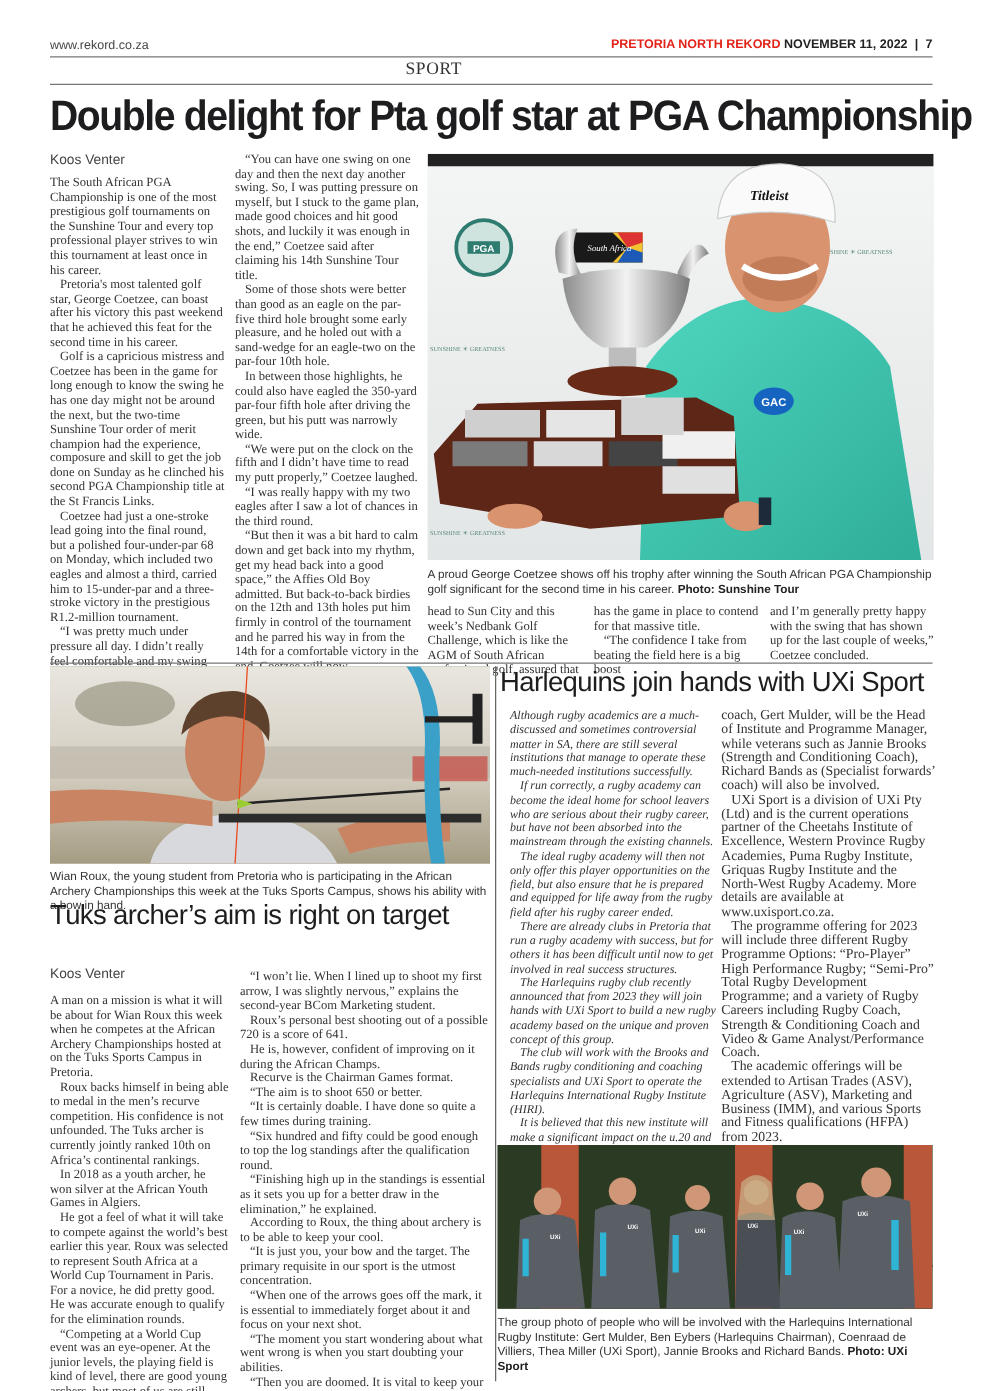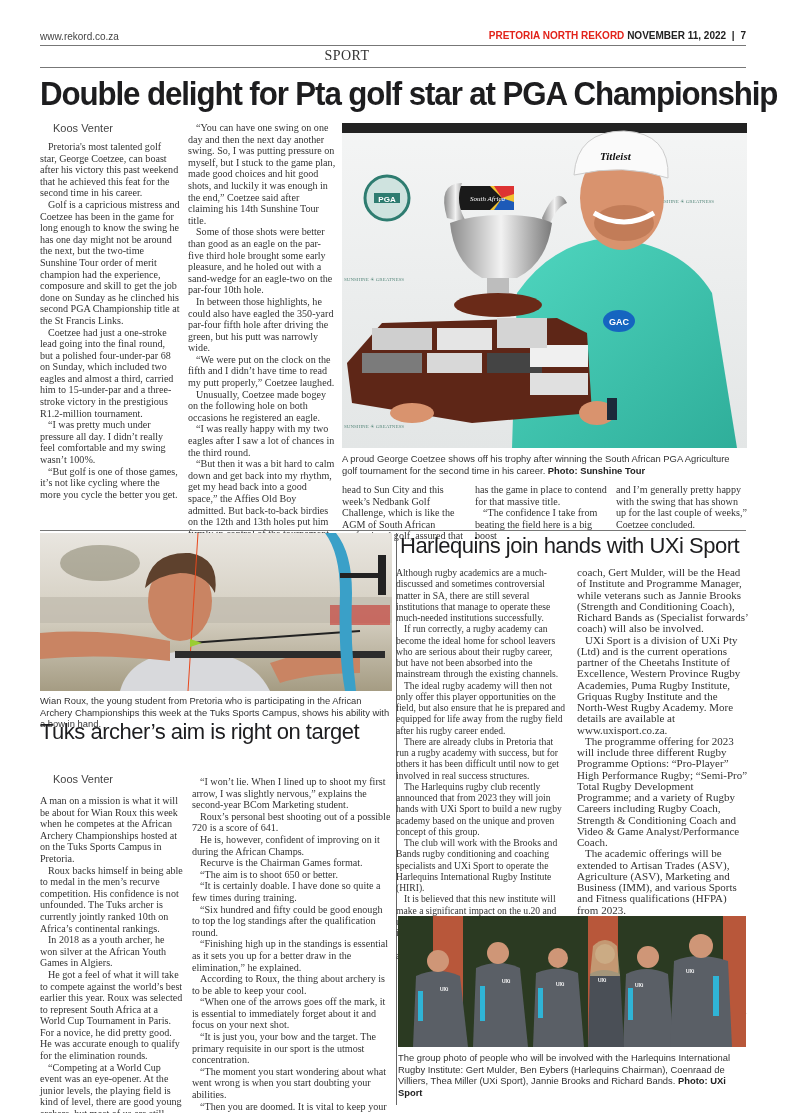--- a/index.html
+++ b/index.html
@@ -5,21 +5,21 @@
   * { box-sizing: border-box; margin: 0; padding: 0; }
   html, body { width: 786px; height: 1113px; background: #fff; overflow: hidden; }
   body { position: relative; font-family: "Liberation Serif", serif; color: #222; }
   .abs { position: absolute; }
   .masthead-left { left: 40px; top: 31px; font: 10px "Liberation Sans", sans-serif; color: #444; }
   .masthead-right { right: 40px; top: 30px; font: bold 10px "Liberation Sans", sans-serif; color: #222; }
   .masthead-right .pub { color: #e2231a; }
   .rule { background: #777; height: 1px; left: 40px; width: 706px; }
   .section { left: 0; width: 694px; top: 48px; text-align: center; font: 14px "Liberation Serif", serif; letter-spacing: 0.5px; color: #333; }
   .headline-main { left: 40px; top: 74px; width: 710px; font: bold 34px "Liberation Sans Narrow", "Liberation Sans", sans-serif; letter-spacing: -1.2px; color: #1d1d1f; transform: scaleX(0.92); transform-origin: left; white-space: nowrap; }
-  .byline { font: 11px "Liberation Sans", sans-serif; color: #444; margin-left: 13px; }
+  .byline { font: 11px "Liberation Sans", sans-serif; color: #444; }
   .col { font-size: 10.1px; line-height: 11.6px; color: #333; text-align: left; }
   .col p { text-indent: 8px; }
   .col p.first { text-indent: 0; }
   .caption { font: 9.4px/11.5px "Liberation Sans", sans-serif; color: #333; }
   .caption b { color: #222; }
   .photo { overflow: hidden; }
   .vrule { background: #666; width: 1px; }
   .h2-light { font: 22px "Liberation Sans", sans-serif; color: #1d1d1f; letter-spacing: -0.5px; white-space: nowrap; }
 </style>
 </head>
@@ -34,33 +34,33 @@
 </div>
 <div class="abs rule" style="top:45px;"></div>
 <div class="abs section">SPORT</div>
 <div class="abs rule" style="top:67px;"></div>
 
 <h1 class="abs headline-main">Double delight for Pta golf star at PGA Championship</h1>
 
 <div class="abs byline" style="left:40px; top:122px;">Koos Venter</div>
 
 <div class="abs col" style="left:40px; top:141px; width:140px;">
+  <p class="first">The South African PGA Championship is one of the most prestigious golf tournaments on the Sunshine Tour and every top professional player strives to win this tournament at least once in his career.</p>
   <p>Pretoria's most talented golf star, George Coetzee, can boast after his victory this past weekend that he achieved this feat for the second time in his career.</p>
   <p>Golf is a capricious mistress and Coetzee has been in the game for long enough to know the swing he has one day might not be around the next, but the two-time Sunshine Tour order of merit champion had the experience, composure and skill to get the job done on Sunday as he clinched his second PGA Championship title at the St Francis Links.</p>
-  <p>Coetzee had just a one-stroke lead going into the final round, but a polished four-under-par 68 on Sunday, which included two eagles and almost a third, carried him to 15-under-par and a three-stroke victory in the prestigious R1.2-million tournament.</p>
+  <p>Coetzee had just a one-stroke lead going into the final round, but a polished four-under-par 68 on Monday, which included two eagles and almost a third, carried him to 15-under-par and a three-stroke victory in the prestigious R1.2-million tournament.</p>
   <p>“I was pretty much under pressure all day. I didn’t really feel comfortable and my swing wasn’t 100%.</p>
   <p>“But golf is one of those games, it’s not like cycling where the more you cycle the better you get.</p>
 </div>
 
 <div class="abs col" style="left:188px; top:122px; width:148px;">
   <p>“You can have one swing on one day and then the next day another swing. So, I was putting pressure on myself, but I stuck to the game plan, made good choices and hit good shots, and luckily it was enough in the end,” Coetzee said after claiming his 14th Sunshine Tour title.</p>
   <p>Some of those shots were better than good as an eagle on the par-five third hole brought some early pleasure, and he holed out with a sand-wedge for an eagle-two on the par-four 10th hole.</p>
   <p>In between those highlights, he could also have eagled the 350-yard par-four fifth hole after driving the green, but his putt was narrowly wide.</p>
   <p>“We were put on the clock on the fifth and I didn’t have time to read my putt properly,” Coetzee laughed.</p>
-  <p>Unusually, Coetzee made bogey on the following hole on both occasions he registered an eagle.</p>
   <p>“I was really happy with my two eagles after I saw a lot of chances in the third round.</p>
   <p>“But then it was a bit hard to calm down and get back into my rhythm, get my head back into a good space,” the Affies Old Boy admitted. But back-to-back birdies on the 12th and 13th holes put him firmly in control of the tournament and he parred his way in from the 14th for a comfortable victory in the end. Coetzee will now</p>
 </div>
 
 <div class="abs photo" style="left:342px; top:123px; width:405px; height:325px; background:#eef0f0;">
   <svg width="405" height="325" viewBox="0 0 405 325">
     <defs>
       <linearGradient id="bg" x1="0" y1="0" x2="0" y2="1">
           <stop offset="0" stop-color="#f4f5f5"></stop>
           <stop offset="1" stop-color="#e3e6e6"></stop>
@@ -120,21 +120,21 @@
     <rect x="188" y="250" width="58" height="22" fill="#e0e0e0"></rect>
     <rect x="155" y="195" width="50" height="30" fill="#d4d4d4"></rect>
 
     <ellipse cx="70" cy="290" rx="22" ry="10" fill="#d9936e"></ellipse>
     <ellipse cx="255" cy="290" rx="18" ry="12" fill="#d9936e"></ellipse>
     <rect x="265" y="275" width="10" height="22" fill="#1c2a3a"></rect>
   </svg>
 </div>
 
 <div class="abs caption" style="left:342px; top:453px; width:405px;">
-  <span>A proud George Coetzee shows off his trophy after winning the South African PGA Agriculture golf tournament for the second time in his career.</span>
+  <span>A proud George Coetzee shows off his trophy after winning the South African PGA Championship golf significant for the second time in his career.</span>
   <b>Photo: Sunshine Tour</b>
 </div>
 
 <div class="abs col" style="left:342px; top:484px; width:128px;">
   <p class="first">head to Sun City and this week’s Nedbank Golf Challenge, which is like the AGM of South African professional golf, assured that he</p>
 </div>
 <div class="abs col" style="left:475px; top:484px; width:135px;">
   <p class="first">has the game in place to contend for that massive title.</p>
   <p>“The confidence I take from beating the field here is a big boost</p>
 </div>
@@ -196,31 +196,31 @@
 <div class="abs col" style="left:192px; top:776px; width:200px;">
   <p>“I won’t lie. When I lined up to shoot my first arrow, I was slightly nervous,” explains the second-year BCom Marketing student.</p>
   <p>Roux’s personal best shooting out of a possible 720 is a score of 641.</p>
   <p>He is, however, confident of improving on it during the African Champs.</p>
   <p>Recurve is the Chairman Games format.</p>
   <p>“The aim is to shoot 650 or better.</p>
   <p>“It is certainly doable. I have done so quite a few times during training.</p>
   <p>“Six hundred and fifty could be good enough to top the log standings after the qualification round.</p>
   <p>“Finishing high up in the standings is essential as it sets you up for a better draw in the elimination,” he explained.</p>
   <p>According to Roux, the thing about archery is to be able to keep your cool.</p>
+  <p>“It is just you, your bow and the target. The primary requisite in our sport is the utmost concentration.</p>
   <p>“When one of the arrows goes off the mark, it is essential to immediately forget about it and focus on your next shot.</p>
-  <p>“It is just you, your bow and the target. The primary requisite in our sport is the utmost concentration.</p>
   <p>“The moment you start wondering about what went wrong is when you start doubting your abilities.</p>
   <p>“Then you are doomed. It is vital to keep your emotions intact until you shoot the last of the 72 arrows,” Roux concluded.</p>
 </div>
 
 <div class="abs vrule" style="left:396px; top:533px; height:572px;"></div>
 
 <h2 class="abs h2-light" style="left:400px; top:533px;">Harlequins join hands with UXi Sport</h2>
 
-<div class="abs col" style="left:396px; top:567px; width:170px; font-size:9.6px; line-height:11.25px;">
+<div class="abs col" style="left:408px; top:567px; width:170px; font-size:9.6px; line-height:11.25px;font-style:italic;">
   <p class="first">Although rugby academics are a much-discussed and sometimes controversial matter in SA, there are still several institutions that manage to operate these much-needed institutions successfully.</p>
   <p>If run correctly, a rugby academy can become the ideal home for school leavers who are serious about their rugby career, but have not been absorbed into the mainstream through the existing channels.</p>
   <p>The ideal rugby academy will then not only offer this player opportunities on the field, but also ensure that he is prepared and equipped for life away from the rugby field after his rugby career ended.</p>
   <p>There are already clubs in Pretoria that run a rugby academy with success, but for others it has been difficult until now to get involved in real success structures.</p>
   <p>The Harlequins rugby club recently announced that from 2023 they will join hands with UXi Sport to build a new rugby academy based on the unique and proven concept of this group.</p>
   <p>The club will work with the Brooks and Bands rugby conditioning and coaching specialists and UXi Sport to operate the Harlequins International Rugby Institute (HIRI).</p>
   <p>It is believed that this new institute will make a significant impact on the u.20 and u.21 rugby landscape of SA and specifically in the Pretoria region.</p>
   <p>During the launch of this institute, it was also announced that the club’s current head</p>
 </div>
 

